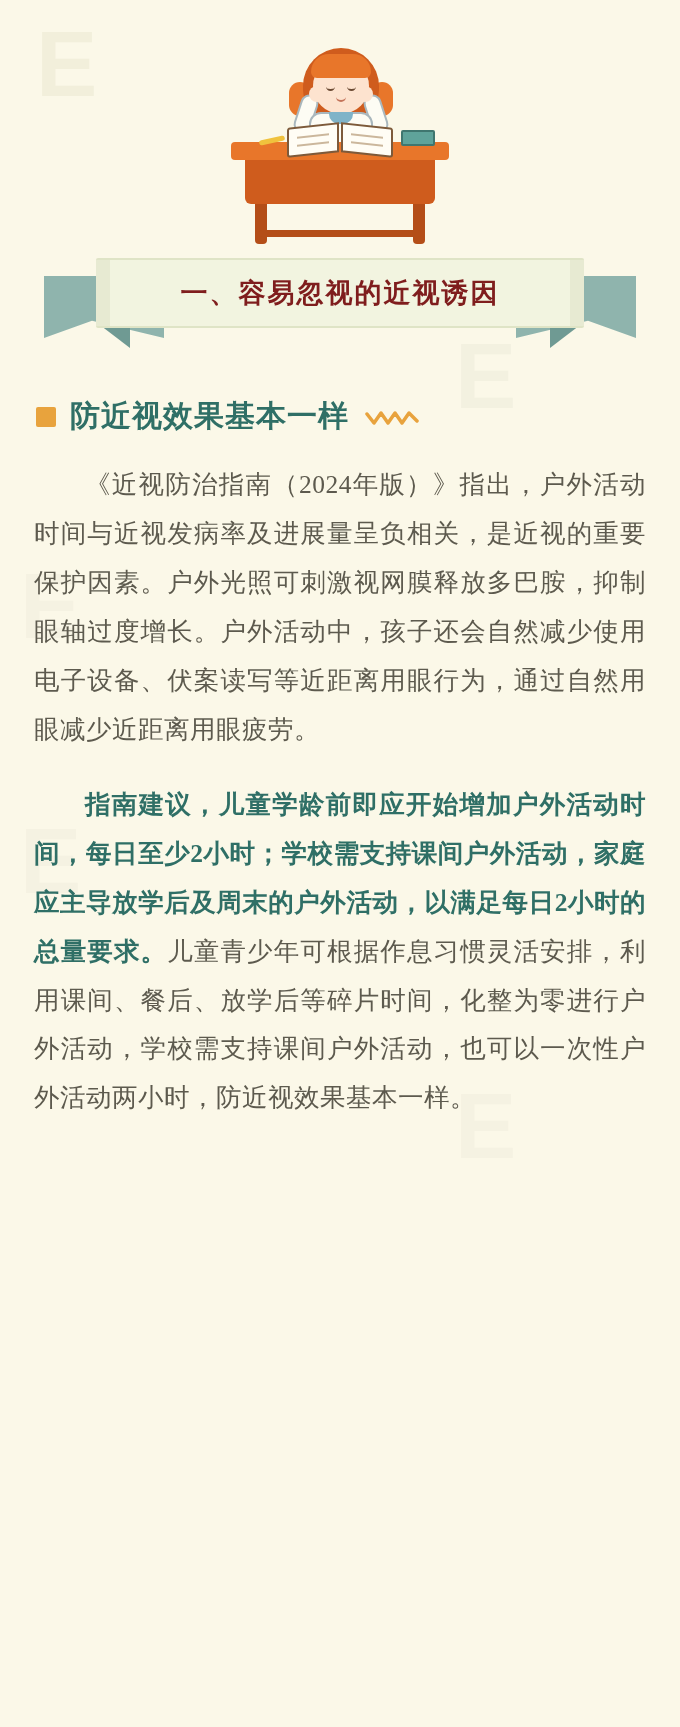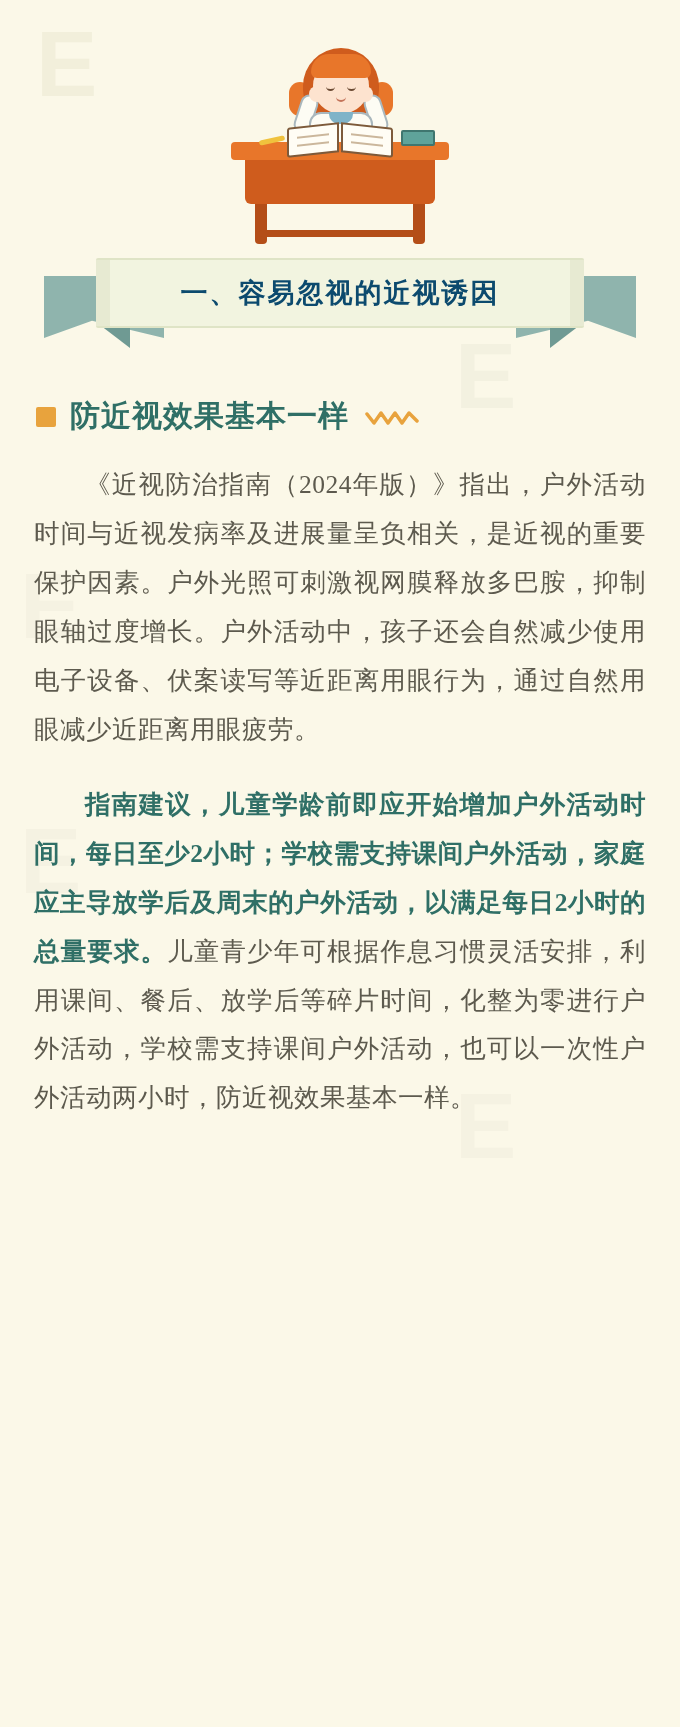--- a/index.html
+++ b/index.html
@@ -118,21 +118,21 @@
   }
   .ribbon-main::before, .ribbon-main::after{
     content:""; position:absolute; top:0; bottom:0; width:14px;
     background: #e7ead2;
   }
   .ribbon-main::before { left: 0; }
   .ribbon-main::after  { right: 0; }
   .banner-title {
     font-size: 27px;
     font-weight: 700;
-    color: #0c4a6e;
+    color: #7f1d1d;
     letter-spacing: 2px;
     position: relative; z-index: 3;
   }
 
   
   .section-head {
     display: flex;
     align-items: center;
     margin: 30px 0 0 36px;
   }

